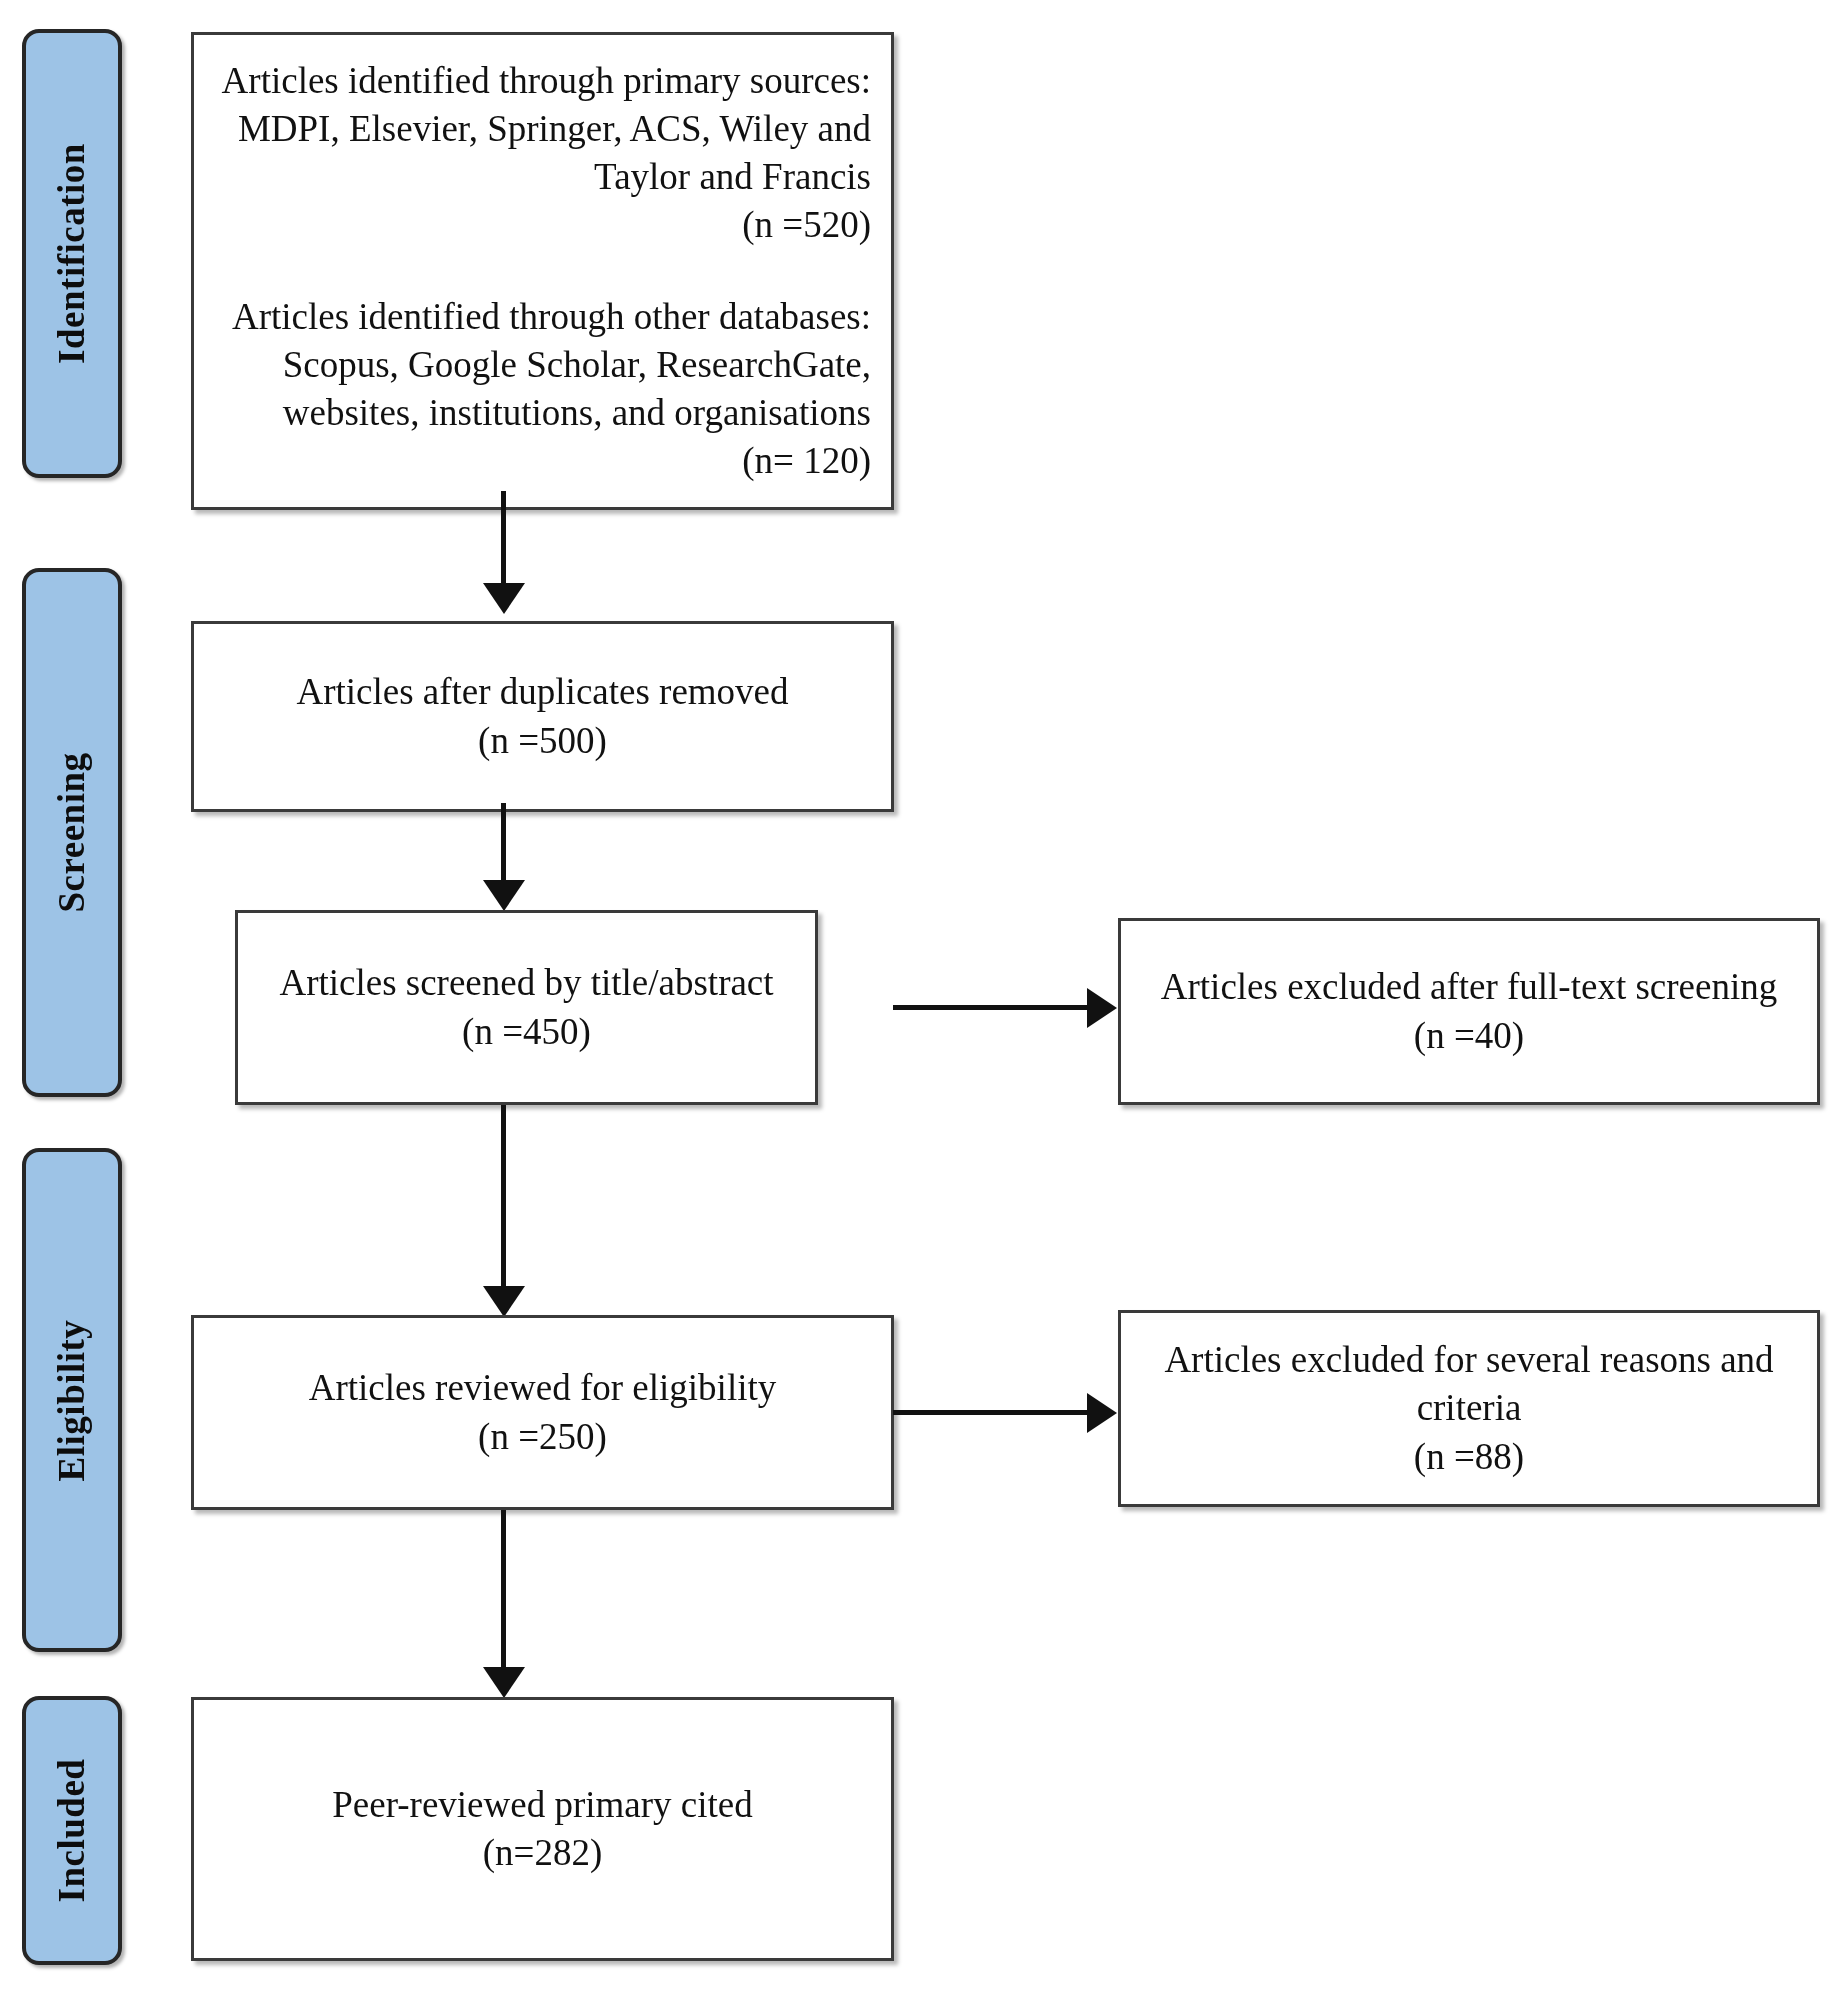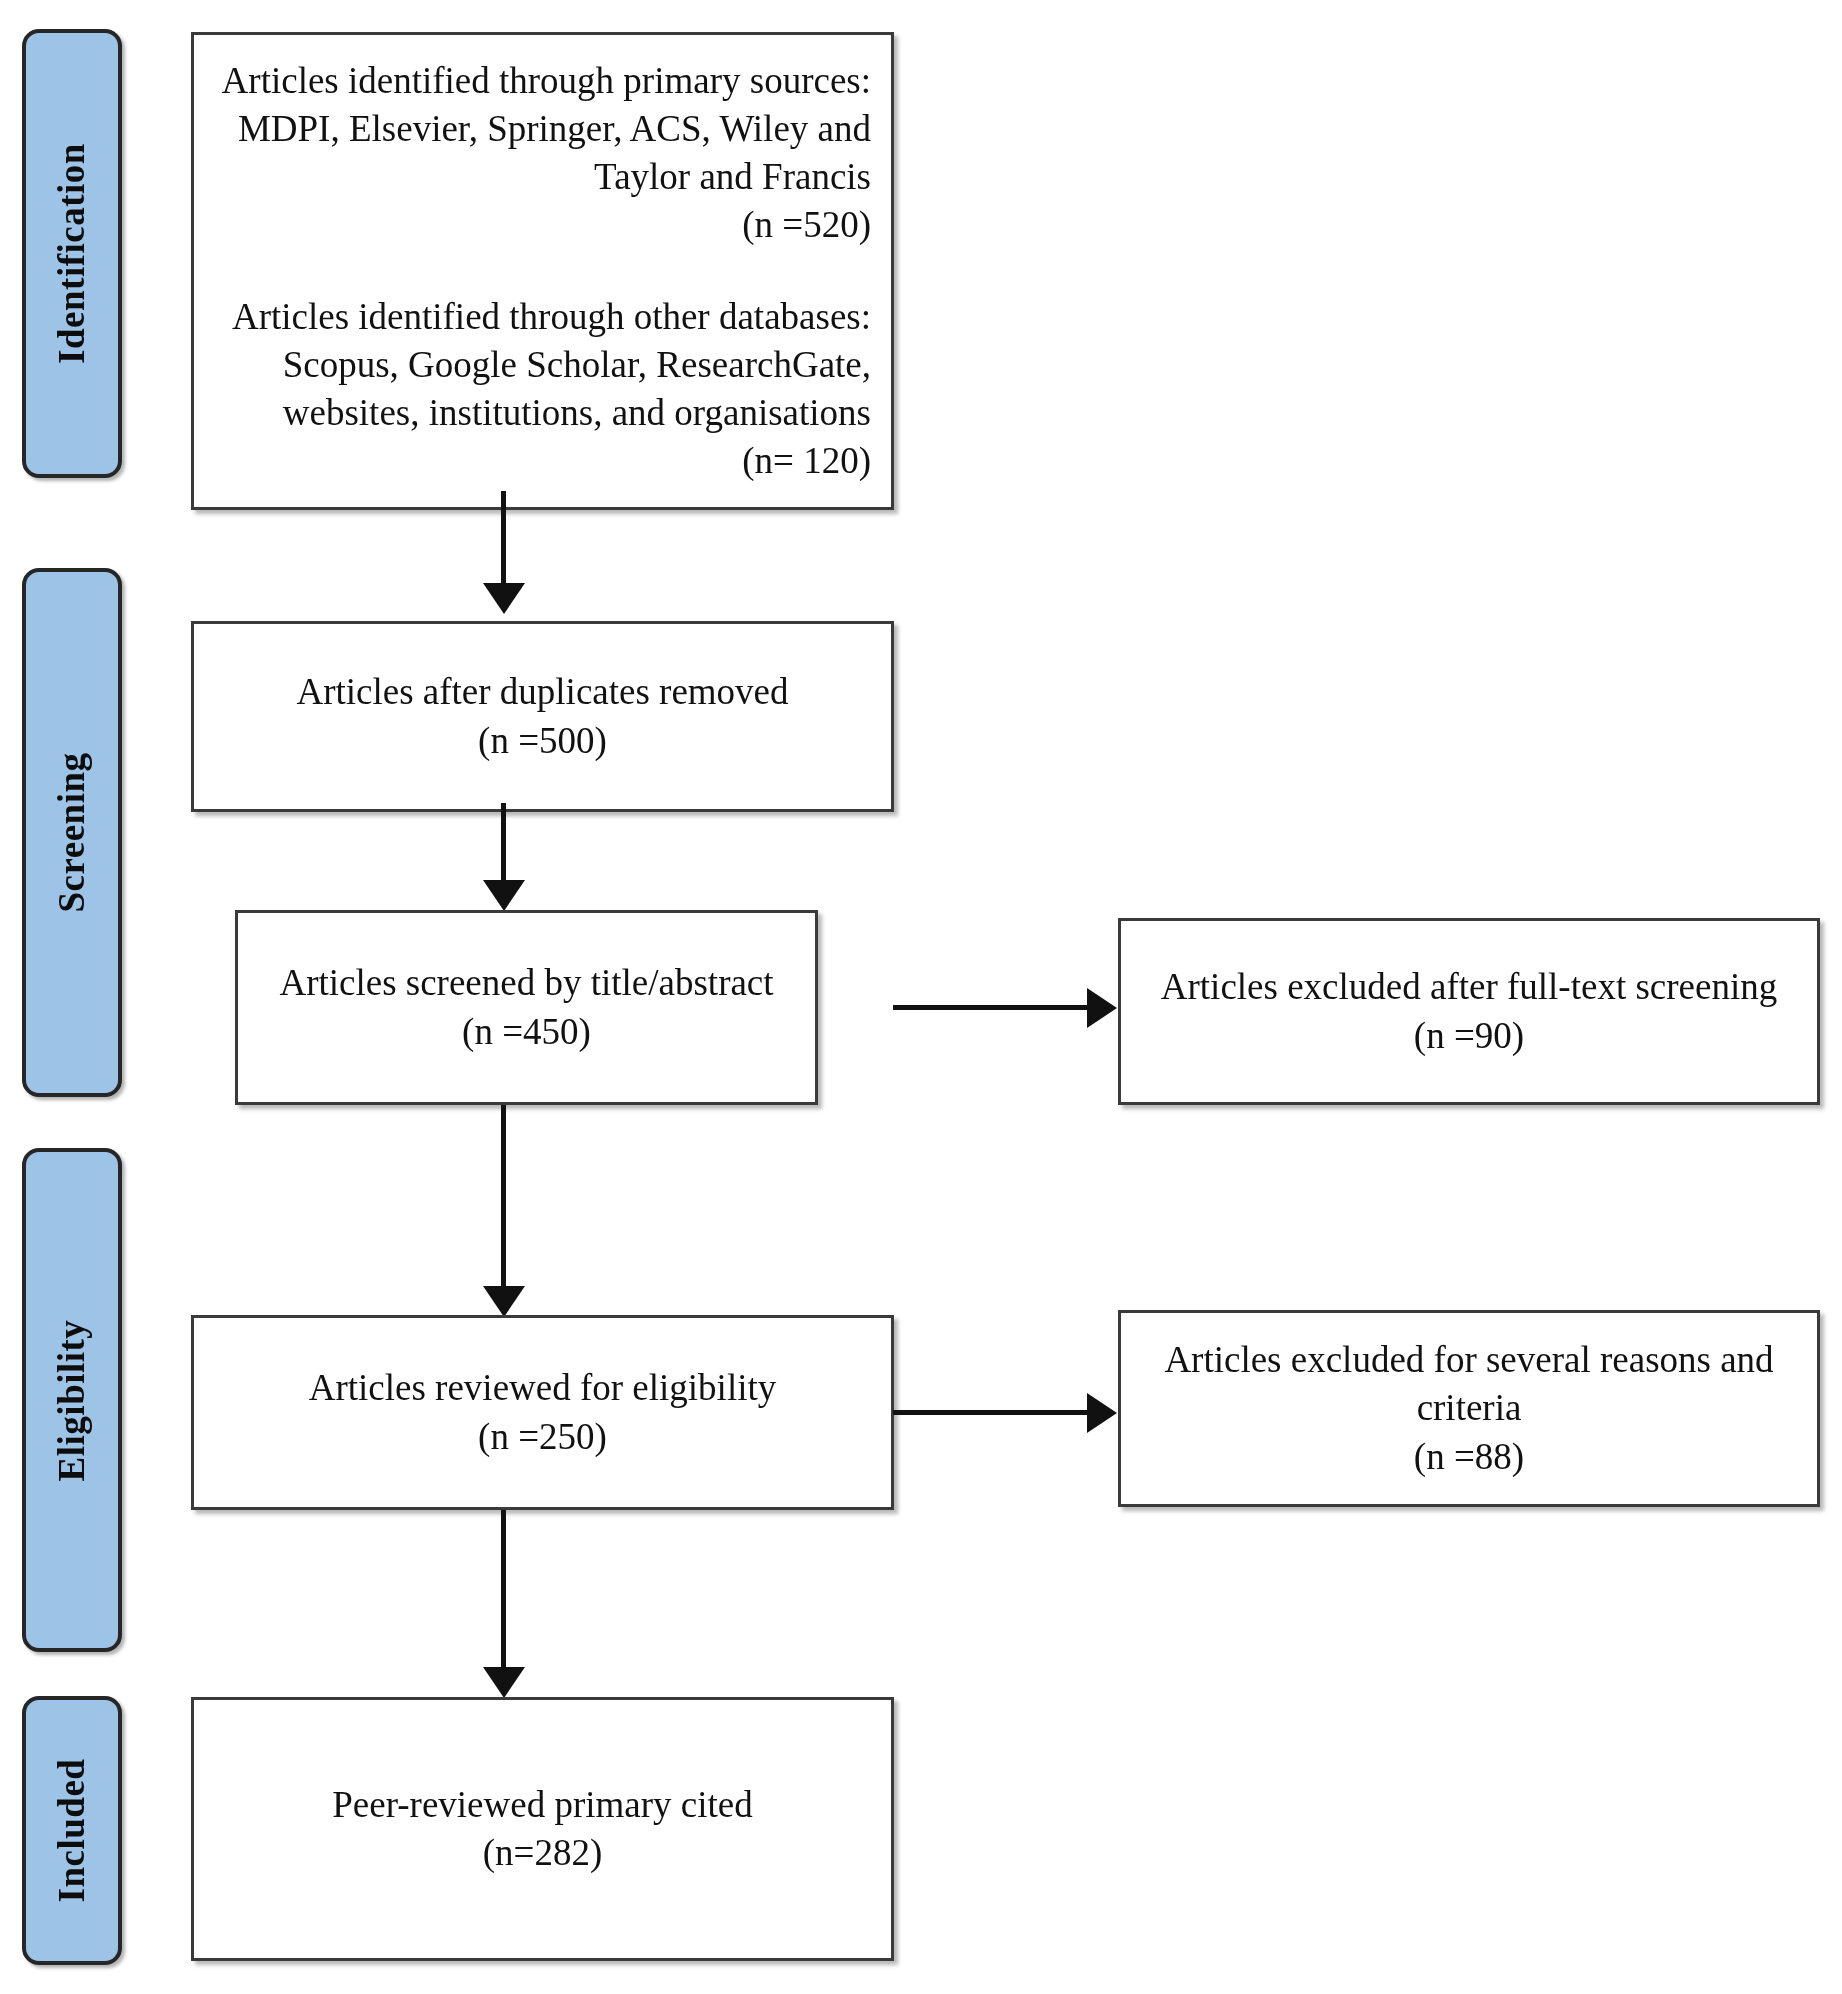--- a/index.html
+++ b/index.html
@@ -145,21 +145,21 @@
       <span>(n =450)</span>
     </p>
   </div>
 
   <div class="conn-h" style="left:893px; top:1005px; width:195px;"></div>
   <div class="arrow-right" style="left:1087px; top:988px;"></div>
 
   <div class="flow-box" style="left:1118px; top:918px; width:702px; height:187px;">
     <p class="para">
       <span>Articles excluded after full-text screening</span><br>
-      <span>(n =90)</span>
+      <span>(n =40)</span>
     </p>
   </div>
 
   <div class="conn-v" style="left:501px; top:1105px; height:185px;"></div>
   <div class="arrow-down" style="left:483px; top:1286px;"></div>
 
   <div class="flow-box" style="left:191px; top:1315px; width:703px; height:195px;">
     <p class="para">
       <span>Articles reviewed for eligibility</span><br>
       <span>(n =250)</span>

